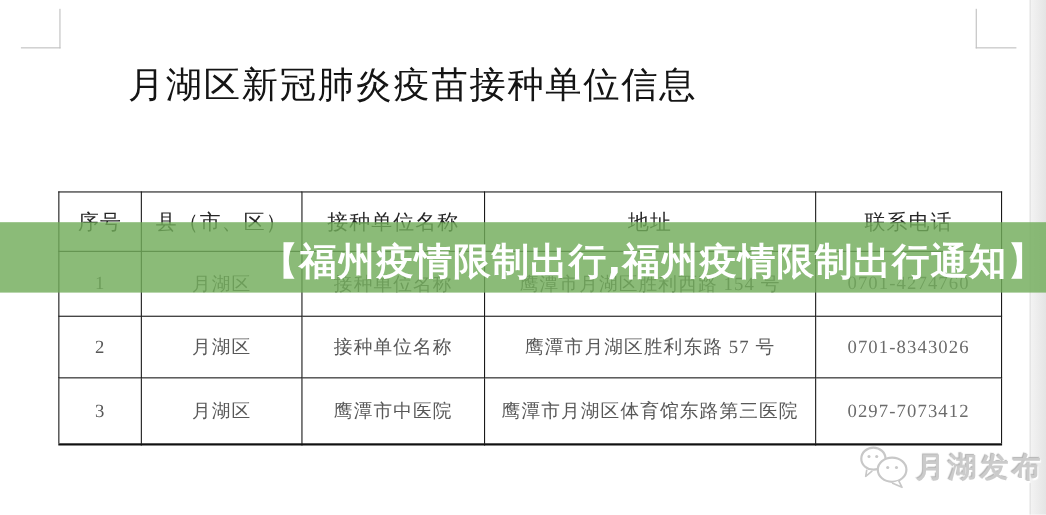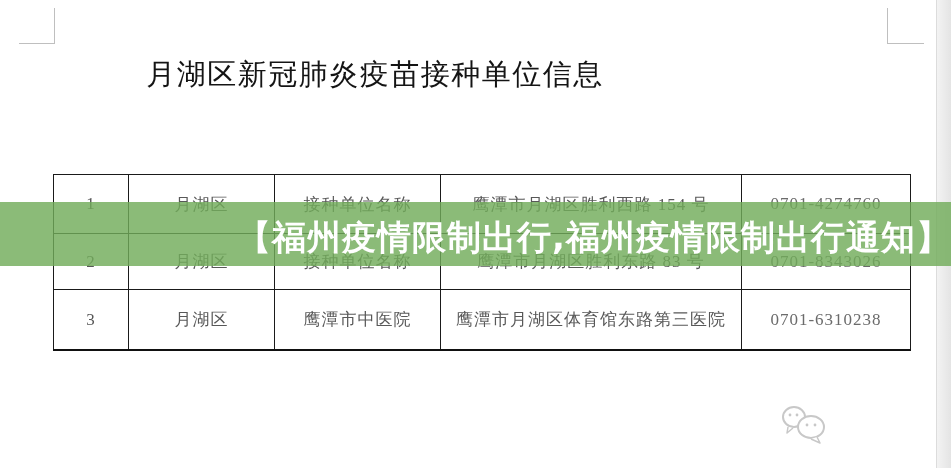--- a/index.html
+++ b/index.html
@@ -17,21 +17,21 @@
   
   .edge-strip{
     position:absolute;right:0;top:0;width:14px;height:468px;
     background:linear-gradient(to right,#f3f3f3,#e4e4e4);
     border-left:1px solid #dcdcdc;z-index:1;
   }
   
   .doc-title{
     position:absolute;left:0;top:55px;width:820px;
     text-align:center;padding-right:70px;box-sizing:border-box;
-    font-size:29px;color:#141414;letter-spacing:1.5px;
+    font-size:33px;color:#141414;letter-spacing:1.5px;
     z-index:2;white-space:nowrap;
   }
   
   .tbl-wrap{position:absolute;left:53px;top:174px;z-index:2;}
   table{
     border-collapse:collapse;table-layout:fixed;width:857px;
     font-family:"Liberation Serif","DejaVu Serif",serif;
   }
   td,th{
     border:1px solid #1a1a1a;text-align:center;vertical-align:middle;
@@ -85,53 +85,61 @@
 <div class="tbl-wrap">
   <table>
     <colgroup>
       <col class="c-seq">
         <col class="c-dist">
         <col class="c-unit">
         <col class="c-addr">
         <col class="c-phone">
     </colgroup>
     <tbody>
+        <tr>
+      <th>序号</th>
+      <th>县（市、区）</th>
+      <th>接种单位名称</th>
+      <th>地址</th>
+      <th>联系电话</th>
+    </tr>
     <tr class="r1">
       <td>1</td>
       <td>月湖区</td>
       <td>接种单位名称</td>
       <td>鹰潭市月湖区胜利西路 154 号</td>
       <td class="phone">0701-4274760</td>
     </tr>
     <tr class="r2">
       <td>2</td>
       <td>月湖区</td>
       <td>接种单位名称</td>
-      <td>鹰潭市月湖区胜利东路 83 号</td>
+      <td>鹰潭市月湖区胜利东路 57 号</td>
       <td class="phone">0701-8343026</td>
     </tr>
     <tr class="r3">
       <td>3</td>
       <td>月湖区</td>
       <td>鹰潭市中医院</td>
       <td>鹰潭市月湖区体育馆东路第三医院</td>
-      <td class="phone">0701-6310238</td>
+      <td class="phone">0297-7073412</td>
     </tr>
   </tbody>
     </table>
 </div>
 
 <div class="banner">
   <span class="banner-text">【福州疫情限制出行,福州疫情限制出行通知】</span>
 </div>
 
 <div class="footer-logo">
   <svg width="48" height="44" viewBox="0 0 48 44">
     <ellipse cx="14" cy="14" rx="11" ry="10" fill="#ffffff" stroke="#c8c8c8" stroke-width="2"></ellipse>
     <circle cx="10" cy="12" r="1.4" fill="#c8c8c8"></circle>
     <circle cx="17" cy="12" r="1.4" fill="#c8c8c8"></circle>
     <path d="M8 24 L7 30 L13 25" fill="#ffffff" stroke="#c8c8c8" stroke-width="1.5" stroke-linejoin="round"></path>
     <ellipse cx="31" cy="24" rx="13" ry="11" fill="#ffffff" stroke="#c8c8c8" stroke-width="2"></ellipse>
     <circle cx="27" cy="22" r="1.4" fill="#c8c8c8"></circle>
     <circle cx="35" cy="22" r="1.4" fill="#c8c8c8"></circle>
     <path d="M37 34 L40 40 L31 36" fill="#ffffff" stroke="#c8c8c8" stroke-width="1.5" stroke-linejoin="round"></path>
   </svg>
+  <span class="logo-text">月湖发布</span>
 </div>
 
 </body></html>

